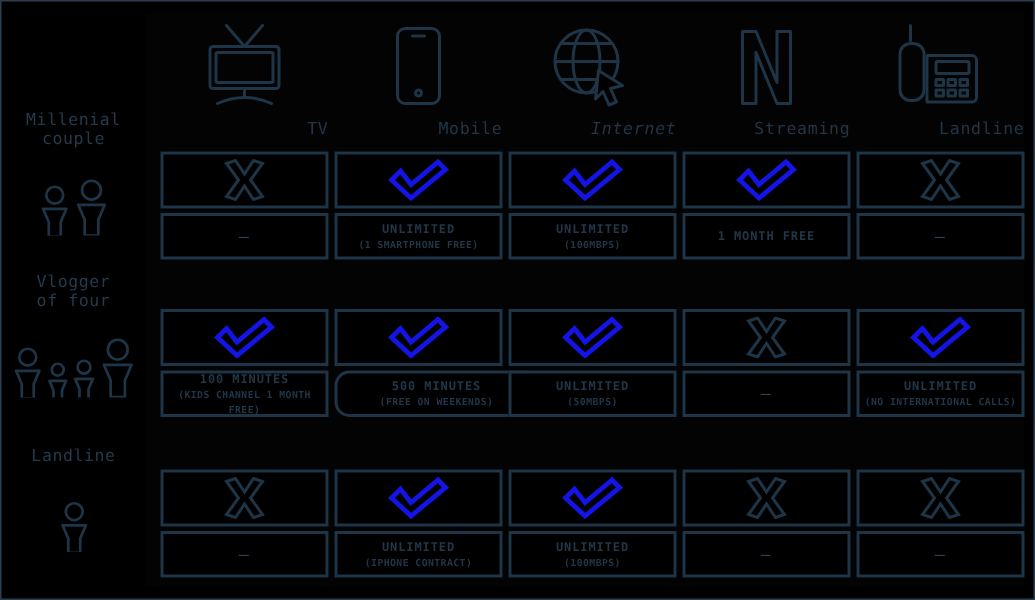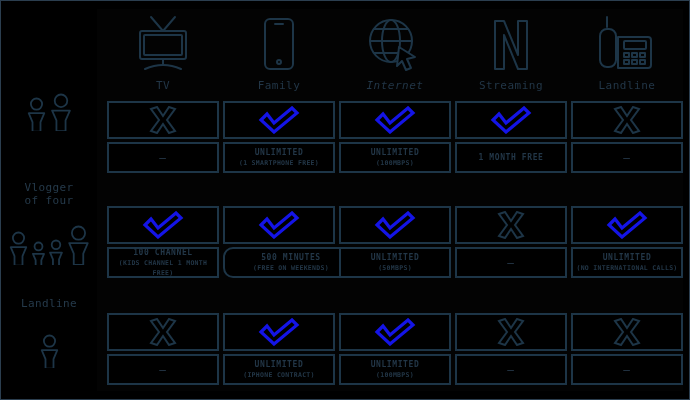--- a/index.html
+++ b/index.html
@@ -50,20 +50,21 @@
     display: flex;
     align-items: center;
     justify-content: center;
   }
   .col-icon svg { display: block; }
   .col-label {
     margin-top: 4px;
     font-size: 11px;
     letter-spacing: 0.5px;
     color: #223647;
+    text-align: right;
   }
 
   
   .row-head {
     position: absolute;
     left: 0px;
     width: 96px;
     text-align: center;
   }
   .row-title {
@@ -139,21 +140,21 @@
              <div class="col-label">TV</div>
            </div>
       <div class="col-head" style="left:222px; top:12px; width:112px;">
              <div class="col-icon">
           <svg class="icon" width="56" height="58" viewBox="0 0 56 58" fill="none" stroke="#1d3547" stroke-width="2" stroke-linecap="round" stroke-linejoin="round">
             <rect x="14" y="4" width="28" height="50" rx="5"></rect>
                 <path d="M24 9 h8"></path>
                 <circle cx="28" cy="47" r="2"></circle>
           </svg>
         </div>
-             <div class="col-label">Family</div>
+             <div class="col-label">Mobile</div>
            </div>
       <div class="col-head" style="left:338px; top:12px; width:112px;font-style:italic;">
              <div class="col-icon">
           <svg class="icon" width="60" height="58" viewBox="0 0 60 58" fill="none" stroke="#1d3547" stroke-width="2" stroke-linecap="round" stroke-linejoin="round">
             <circle cx="26" cy="26" r="21"></circle>
                 <ellipse cx="26" cy="26" rx="9" ry="21"></ellipse>
                 <path d="M5 26 h42 M9 14 h34 M9 38 h34"></path>
                 <path d="M34 32 L50 42 L42 44 L46 53 L41 55 L37 46 L32 51 Z" fill="#000"></path>
           </svg>
         </div>
@@ -178,20 +179,22 @@
                 <rect x="35" y="38" width="5" height="4"></rect>
                 <rect x="43" y="38" width="5" height="4"></rect>
                 <rect x="27" y="45" width="5" height="4"></rect>
                 <rect x="35" y="45" width="5" height="4"></rect>
                 <rect x="43" y="45" width="5" height="4"></rect>
           </svg>
         </div>
              <div class="col-label">Landline</div>
            </div>
       <div class="row-head" style="top:72px;">
+             <div class="row-title">Millenial
+couple</div>
              <div class="row-people">
           <svg class="icon" width="21" height="34" viewBox="0 0 21 34" fill="none" stroke="#1d3547" stroke-width="1.8" stroke-linejoin="round">
     <circle cx="10.5" cy="7.11" r="5.61"></circle>
     <path d="M2.73 16.22 h15.54 l-3.78 8.84 v9.520000000000001 h-7.98 v-9.520000000000001 Z"></path>
   </svg>
           <svg class="icon" width="24" height="38" viewBox="0 0 24 38" fill="none" stroke="#1d3547" stroke-width="1.8" stroke-linejoin="round">
     <circle cx="12" cy="7.7700000000000005" r="6.2700000000000005"></circle>
     <path d="M3.12 17.54 h17.759999999999998 l-4.32 9.88 v10.64 h-9.120000000000001 v-10.64 Z"></path>
   </svg>
         </div>
@@ -275,21 +278,21 @@
       <div class="cell detail" style="left:570px; top:141px; width:112px;">
                <span class="detail-dash">—</span>
              </div>
       <div class="cell mark" style="left:106px; top:205px; width:112px;">
                <svg class="icon" width="44" height="28" viewBox="0 0 44 28" fill="none" stroke="#1414e6" stroke-width="3.2" stroke-linejoin="miter">
                 <path d="M4 14 L10 8 L17 17 L35 2 L40 7 L17 26 Z"></path>
         </svg>
              </div>
       <div class="cell detail" style="left:106px; top:246px; width:112px;">
                <span class="detail-text">
-                <span class="detail-main">100 CHANNEL</span>
+                <span class="detail-main">100 MINUTES</span>
           <span class="detail-sub">(KIDS CHANNEL 1 MONTH FREE)</span>
         </span>
              </div>
       <div class="cell mark" style="left:222px; top:205px; width:112px;">
                <svg class="icon" width="44" height="28" viewBox="0 0 44 28" fill="none" stroke="#1414e6" stroke-width="3.2" stroke-linejoin="miter">
                 <path d="M4 14 L10 8 L17 17 L35 2 L40 7 L17 26 Z"></path>
         </svg>
              </div>
       <div class="cell detail" style="left:222px; top:246px; width:136px;border-radius:10px;">
                <span class="detail-text">

